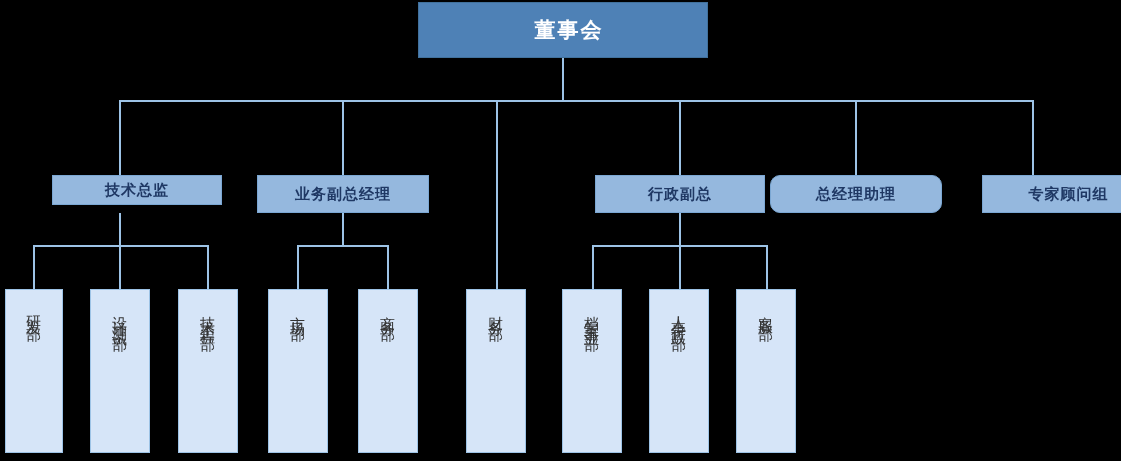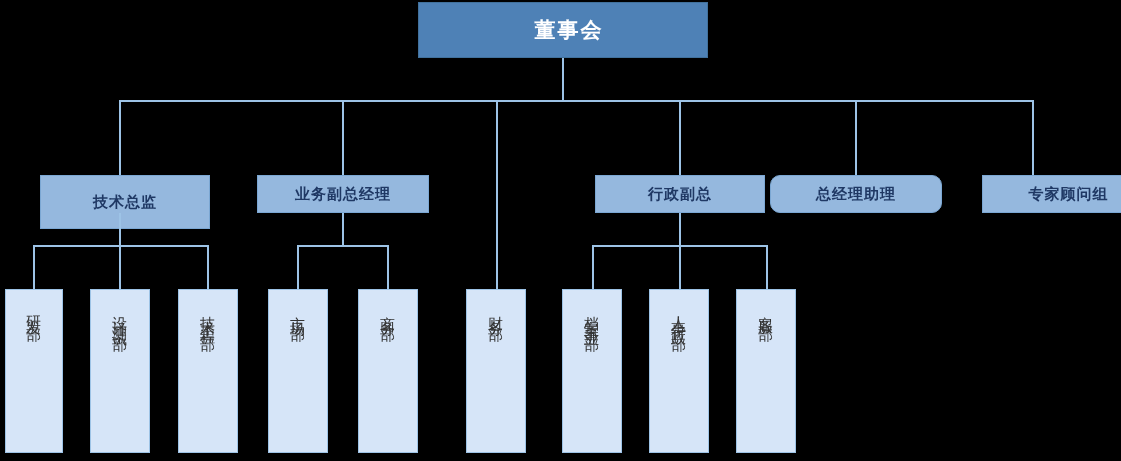--- a/index.html
+++ b/index.html
@@ -88,21 +88,21 @@
   <div class="line line-h" style="left:119px; top:100px; width:915px; height:2px;"></div>
 
   <div class="line line-v" style="left:119px; top:100px; height:75px;"></div>
   <div class="line line-v" style="left:342px; top:100px; height:75px;"></div>
   <div class="line line-v" style="left:679px; top:100px; height:75px;"></div>
   <div class="line line-v" style="left:855px; top:100px; height:75px;"></div>
   <div class="line line-v" style="left:1032px; top:100px; height:75px;"></div>
 
   <div class="line line-v" style="left:496px; top:100px; height:190px;"></div>
 
-  <div class="node level-1" style="left:40px; top:175px; width:170px; height:54px;">
+  <div class="node level-1" style="left:52px; top:175px; width:170px; height:30px;">
     <span>技术总监</span>
   </div>
 
   <div class="node level-1" style="left:257px; top:175px; width:172px; height:38px;">
     <span>业务副总经理</span>
   </div>
 
   <div class="node level-1" style="left:595px; top:175px; width:170px; height:38px;">
     <span>行政副总</span>
   </div>

